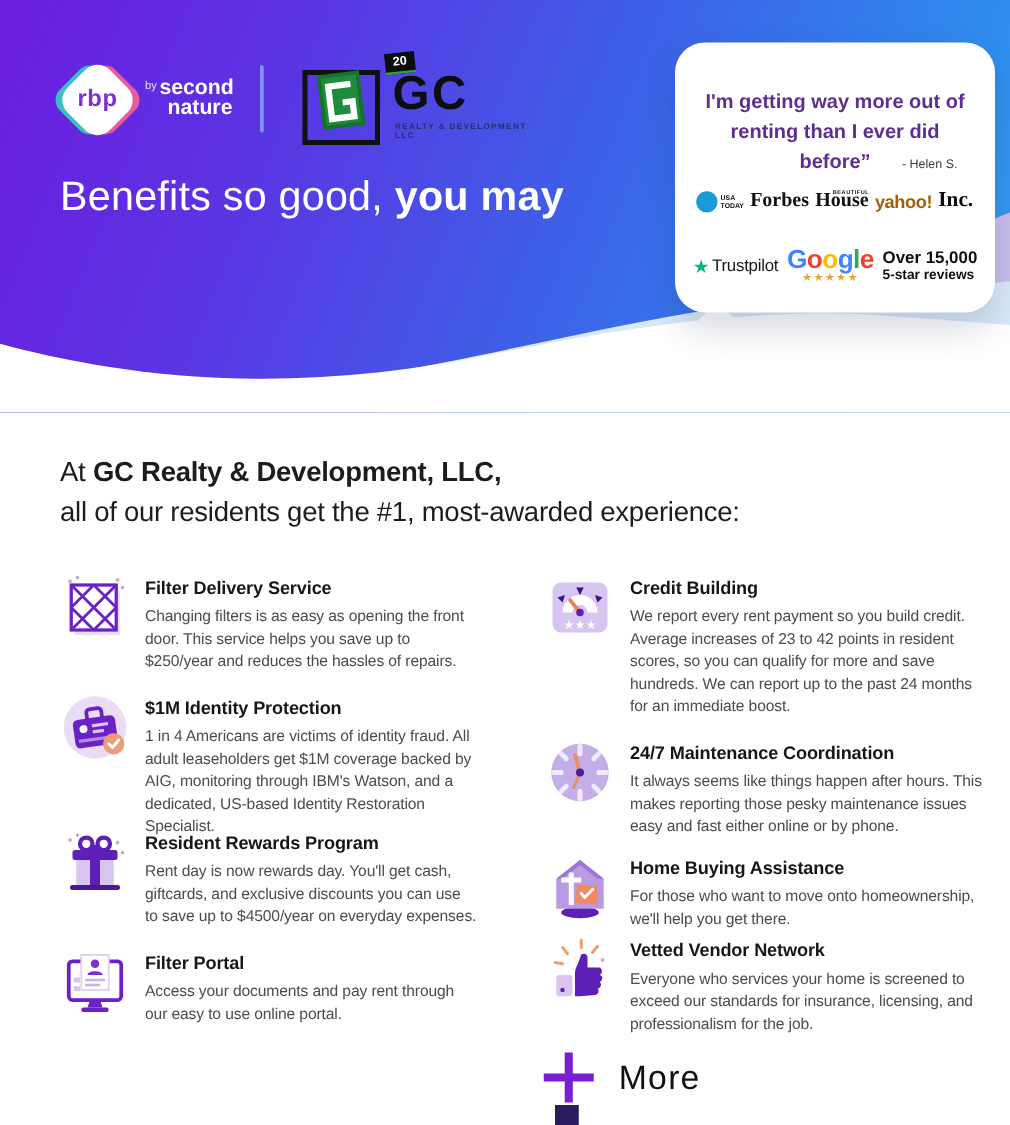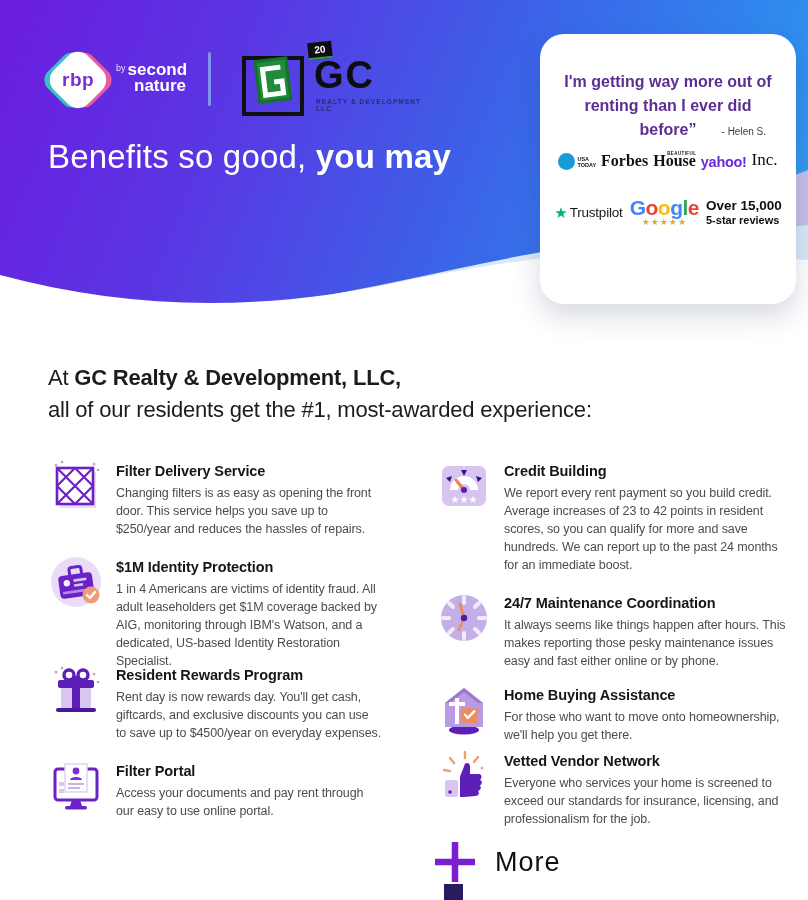--- a/index.html
+++ b/index.html
@@ -46,36 +46,36 @@
   .gc-sub { position:absolute; left:76px; top:56px; font-size:6.5px; font-weight:bold; color:#22306b; letter-spacing:1.1px; }
 
   
   .headline { position:absolute; left:48px; top:134px; color:#fff; font-size:33px; line-height:45px; letter-spacing:.2px; }
   .hl-reg { font-weight:400; }
   .hl-bold { font-weight:700; }
 
   
   .tail { position:absolute; left:562px; top:246px; width:24px; height:24px; background:#ffffff; transform:rotate(45deg); z-index:5; }
   .card {
-    position:absolute; left:540px; top:34px; width:256px; height:270px; background:#ffffff;
+    position:absolute; left:540px; top:34px; width:256px; height:216px; background:#ffffff;
     border-radius:24px; box-shadow:0 12px 28px rgba(30,40,90,.18); z-index:6;
   }
   .quote { position:absolute; left:14px; right:14px; top:36px; text-align:center;
            color:#5D2E91; font-weight:bold; font-size:16px; line-height:24px; }
   .attrib { position:absolute; right:30px; top:92px; font-size:10px; color:#3c3c3c; }
 
   .media-row { position:absolute; left:10px; top:116px; width:236px; display:flex; align-items:flex-end; justify-content:center; gap:5px; }
   .usatoday { display:flex; align-items:center; gap:2px; }
   .usat-circle { width:17px; height:17px; border-radius:50%; background:#1A9AD7; }
   .usat-text { font-size:5.5px; font-weight:bold; color:#111; line-height:6px; }
   .forbes { font-family:"Liberation Serif", serif; font-weight:bold; font-size:16px; color:#111; }
   .house { position:relative; font-family:"Liberation Serif", serif; font-weight:bold; font-size:16px; color:#111; }
   .house-small { position:absolute; left:13px; top:-1px; font-size:4.5px; letter-spacing:.4px; font-family:"Liberation Sans", sans-serif; background:#fff; padding:0 1px; }
-  .yahoo { font-size:14.5px; font-weight:bold; color:#6d28d9; letter-spacing:-.3px; }
-  .inc { font-family:"Liberation Serif", serif; font-weight:400; font-size:17px; color:#0c0c0c; }
+  .yahoo { font-size:14.5px; font-weight:bold; color:#a16207; letter-spacing:-.3px; }
+  .inc { font-family:"Liberation Serif", serif; font-weight:700; font-size:17px; color:#0c0c0c; }
 
   .review-row { position:absolute; left:10px; top:164px; width:236px; display:flex; align-items:center; justify-content:center; gap:7px; }
   .trustpilot { display:flex; align-items:center; gap:2px; }
   .tp-star { color:#00B67A; font-size:15px; }
   .tp-text { font-size:13.5px; color:#191919; font-weight:500; letter-spacing:-.2px; }
   .google-block { display:flex; flex-direction:column; align-items:center; line-height:20px; }
   .google-word { font-size:21px; font-weight:bold; letter-spacing:-.5px; }
   .g-blue{color:#4285F4;} .g-red{color:#EA4335;} .g-yellow{color:#FBBC05;} .g-green{color:#34A853;}
   .g-stars { font-size:9px; color:#E8A33D; letter-spacing:1px; line-height:9px; }
   .over-block { line-height:14px; color:#0e0e0e; }

